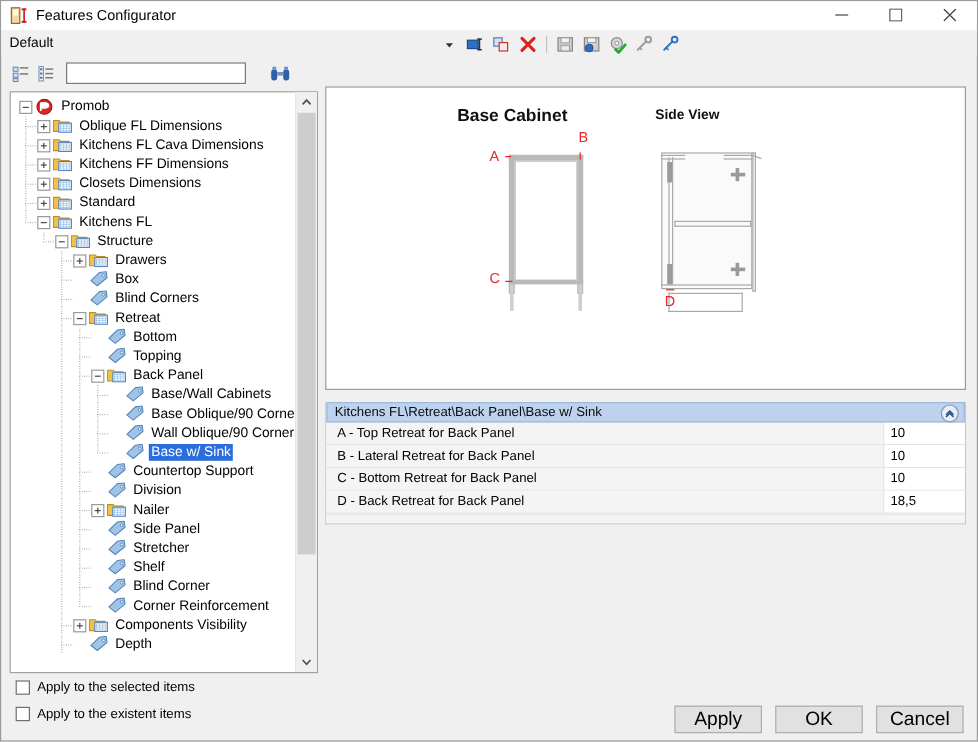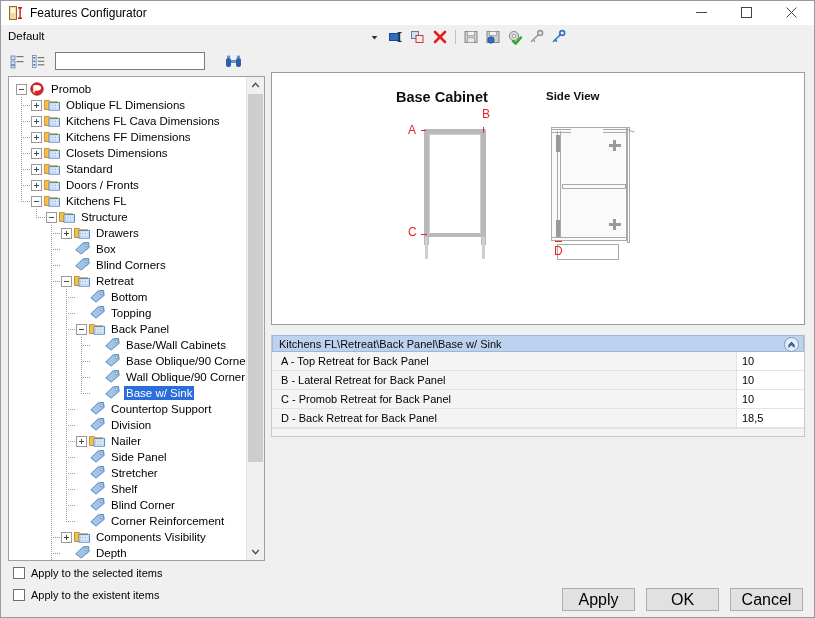--- a/index.html
+++ b/index.html
@@ -254,21 +254,21 @@
     flex: 0 0 253px;
     position: relative;
     box-sizing: border-box;
     overflow: hidden;
   }
   .pv-title {
     position: absolute;
     font-weight: bold;
     color: #101010;
   }
-  .pv-title.main { left: 124px; top: 16px; font-size: 14.5px; }
+  .pv-title.main { left: 109px; top: 16px; font-size: 14.5px; }
   .pv-title.side { left: 274px; top: 17px; font-size: 11.5px; font-weight: bold; }
 
   
   .fv { position: absolute; left: 148px; top: 52px; width: 80px; height: 140px; }
   .fv .bar { position: absolute; background: #b9b9b9; }
   .fv .thin { position: absolute; background: #cfcfcf; }
   .lbl {
     position: absolute;
     color: #ee2222;
     font-size: 12px;
@@ -634,34 +634,20 @@
               <div class="nicon"><svg width="17" height="13" viewBox="0 0 17 13">
                   <path d="M0.5 2.5 L0.5 11.5 L13.5 11.5 L13.5 3.8 L6.6 3.8 L5.4 2.5 Z" fill="#f3c14a" stroke="#c08f20" stroke-width="0.9"></path>
                   <rect x="5" y="4.6" width="10.5" height="7.6" fill="#fff" stroke="#4a7fc0" stroke-width="0.9"></rect>
                   <rect x="6.3" y="5.9" width="7.9" height="5" fill="none" stroke="#9ec2e6" stroke-width="0.7"></rect>
                   <path d="M6.3 7.5 L14.2 7.5 M6.3 9.1 L14.2 9.1 M8.9 5.9 L8.9 10.9 M11.5 5.9 L11.5 10.9" stroke="#9ec2e6" stroke-width="0.6"></path>
                 </svg></div>
               <span class="tlabel">Standard</span>
             </div>
             <div class="tnode">
               <div class="indent" style="width: 18px;">
-                <div class="dots" style="left: 8px;"></div>
-                <div class="hdash" style="left: 8px; width: 10px;"></div>
-              </div>
-              <div class="expander plus"></div>
-              <div class="nicon"><svg width="17" height="13" viewBox="0 0 17 13">
-                  <path d="M0.5 2.5 L0.5 11.5 L13.5 11.5 L13.5 3.8 L6.6 3.8 L5.4 2.5 Z" fill="#f3c14a" stroke="#c08f20" stroke-width="0.9"></path>
-                  <rect x="5" y="4.6" width="10.5" height="7.6" fill="#fff" stroke="#4a7fc0" stroke-width="0.9"></rect>
-                  <rect x="6.3" y="5.9" width="7.9" height="5" fill="none" stroke="#9ec2e6" stroke-width="0.7"></rect>
-                  <path d="M6.3 7.5 L14.2 7.5 M6.3 9.1 L14.2 9.1 M8.9 5.9 L8.9 10.9 M11.5 5.9 L11.5 10.9" stroke="#9ec2e6" stroke-width="0.6"></path>
-                </svg></div>
-              <span class="tlabel">Doors / Fronts</span>
-            </div>
-            <div class="tnode">
-              <div class="indent" style="width: 18px;">
                 <div class="dots" style="left: 8px; bottom: 8px;"></div>
                 <div class="hdash" style="left: 8px; width: 10px;"></div>
               </div>
               <div class="expander"></div>
               <div class="nicon"><svg width="17" height="13" viewBox="0 0 17 13">
                   <path d="M0.5 2.5 L0.5 11.5 L13.5 11.5 L13.5 3.8 L6.6 3.8 L5.4 2.5 Z" fill="#f3c14a" stroke="#c08f20" stroke-width="0.9"></path>
                   <rect x="5" y="4.6" width="10.5" height="7.6" fill="#fff" stroke="#4a7fc0" stroke-width="0.9"></rect>
                   <rect x="6.3" y="5.9" width="7.9" height="5" fill="none" stroke="#9ec2e6" stroke-width="0.7"></rect>
                   <path d="M6.3 7.5 L14.2 7.5 M6.3 9.1 L14.2 9.1 M8.9 5.9 L8.9 10.9 M11.5 5.9 L11.5 10.9" stroke="#9ec2e6" stroke-width="0.6"></path>
                 </svg></div>
@@ -1069,21 +1055,21 @@
         <div id="pg-rows">
             <div class="pg-row">
               <div class="pg-name">A - Top Retreat for Back Panel</div>
               <div class="pg-val">10</div>
             </div>
             <div class="pg-row">
               <div class="pg-name">B - Lateral Retreat for Back Panel</div>
               <div class="pg-val">10</div>
             </div>
             <div class="pg-row">
-              <div class="pg-name">C - Promob Retreat for Back Panel</div>
+              <div class="pg-name">C - Bottom Retreat for Back Panel</div>
               <div class="pg-val">10</div>
             </div>
             <div class="pg-row">
               <div class="pg-name">D - Back Retreat for Back Panel</div>
               <div class="pg-val">18,5</div>
             </div>
           </div>
         <div class="pg-filler"></div>
       </div>
 

